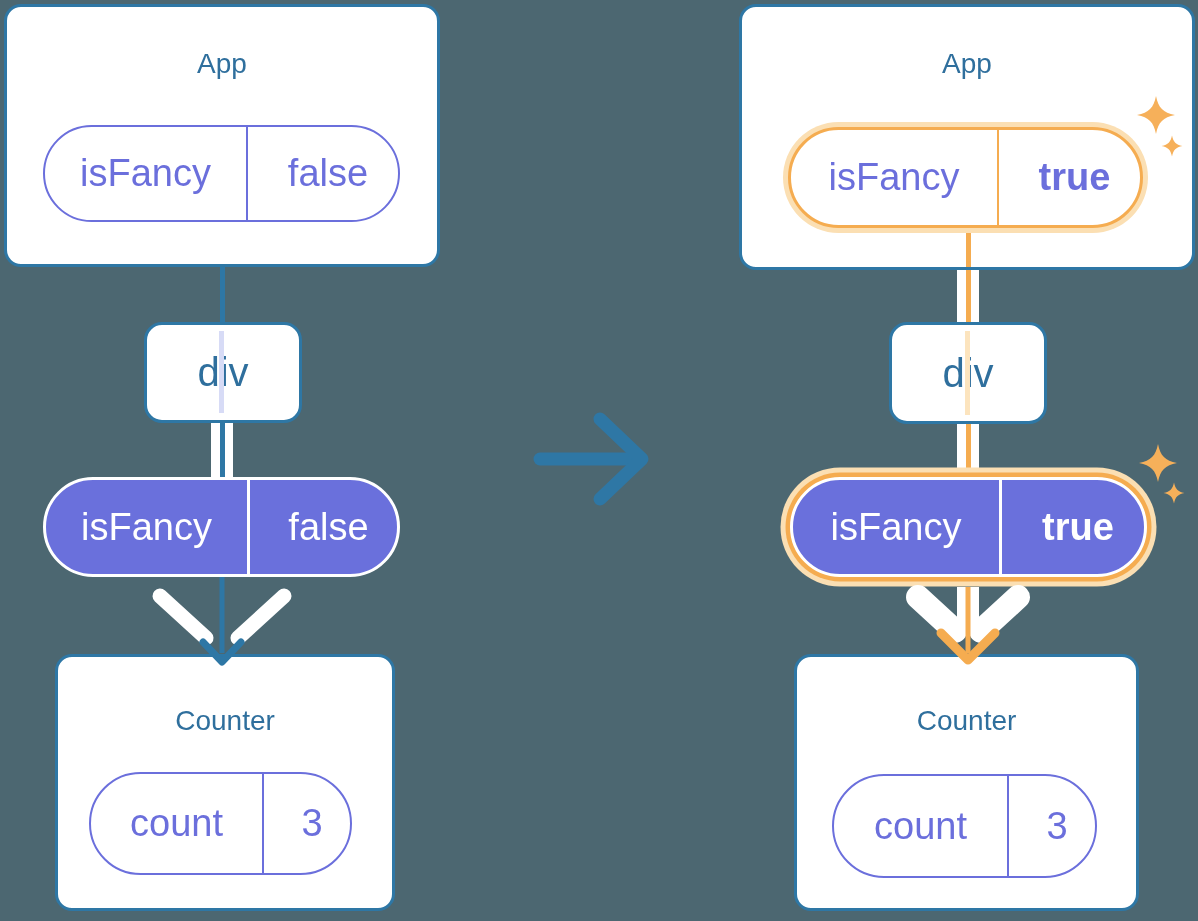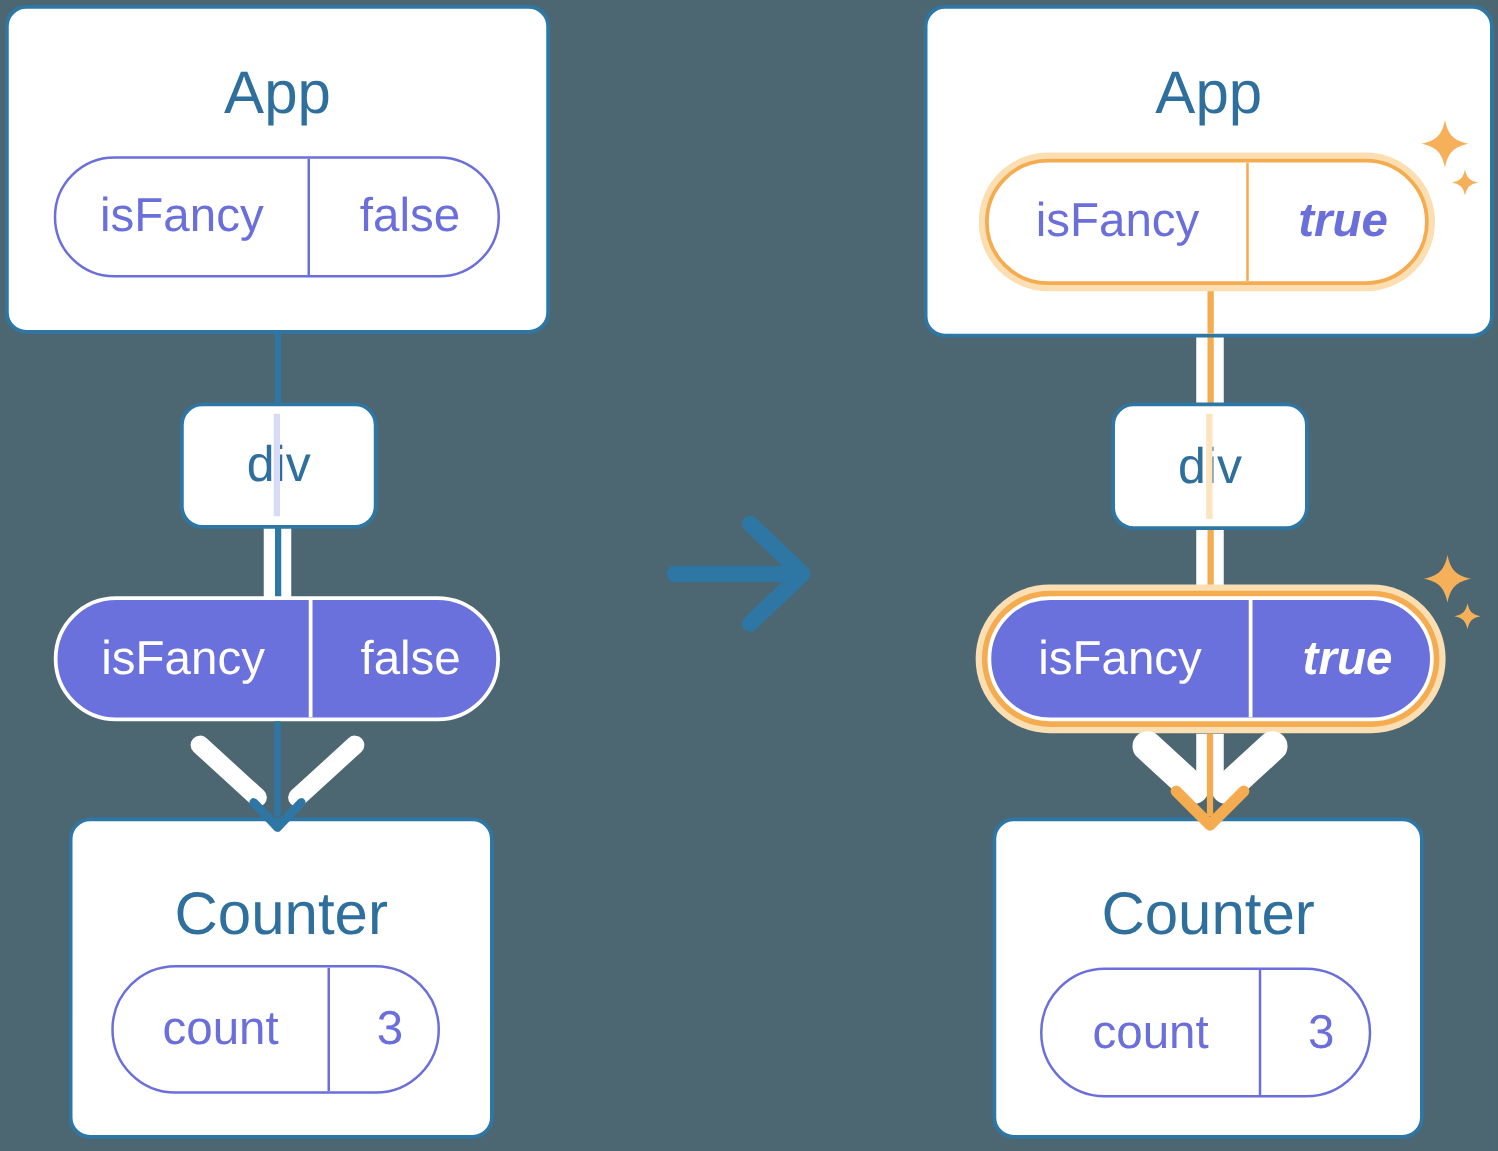--- a/index.html
+++ b/index.html
@@ -8,21 +8,21 @@
     background:#4C6771;
     font-family:"Liberation Sans", sans-serif;
   }
   
   .card{
     position:absolute;background:#fff;border:3px solid #2E77A5;
     border-radius:17px;box-sizing:border-box;z-index:2;
   }
   .card-title{
     position:absolute;left:0;right:0;text-align:center;
-    font-size:48px;font-weight:500;color:#2F6F9D;line-height:1.1;
+    font-size:28px;font-weight:500;color:#2F6F9D;line-height:1.1;
   }
   .divbox-label{
     position:absolute;inset:0;display:flex;align-items:center;justify-content:center;
     font-size:40px;font-weight:500;color:#2F6F9D;
   }
   
   .pill{
     position:absolute;display:flex;align-items:stretch;box-sizing:border-box;
     border-radius:60px;overflow:hidden;text-align:right;
   }
@@ -37,21 +37,21 @@
   .pill-filled .pill-cell{color:#fff;}
   .pill-filled .pill-cell.key{border-right:3px solid #fff;}
   .pill-fancy{background:#fff;border:3.5px solid #F5AC50;box-shadow:0 0 0 5px #FBDFB3;z-index:3;}
   .pill-fancy .pill-cell.key{border-right:2.5px solid #F5AC50;}
   .pill-fancy-filled{
     background:#6A70DC;border:3px solid #fff;
     box-shadow:0 0 0 4.5px #F5AC50, 0 0 0 9.5px #FBDFB3;z-index:3;
   }
   .pill-fancy-filled .pill-cell{color:#fff;}
   .pill-fancy-filled .pill-cell.key{border-right:3px solid #fff;}
-  .bold{font-weight:700;font-style:italic;}
+  .bold{font-weight:700;}
   
   .conn{position:absolute;z-index:1;}
   .conn-blue{background:#2E77A5;width:5px;}
   .conn-band{background:#fff;width:22px;display:flex;justify-content:center;}
   .conn-core-blue{width:5px;height:100%;background:#2E77A5;}
   .conn-core-orange{width:5px;height:100%;background:#F5AC50;}
   .inner-line-orange{position:absolute;width:5px;background:#F5AC50;z-index:1;}
   .faint-line{position:absolute;width:5px;z-index:1;}
   .faint-blue{background:#D7DBF6;}
   .faint-orange{background:#FCE4BE;}

